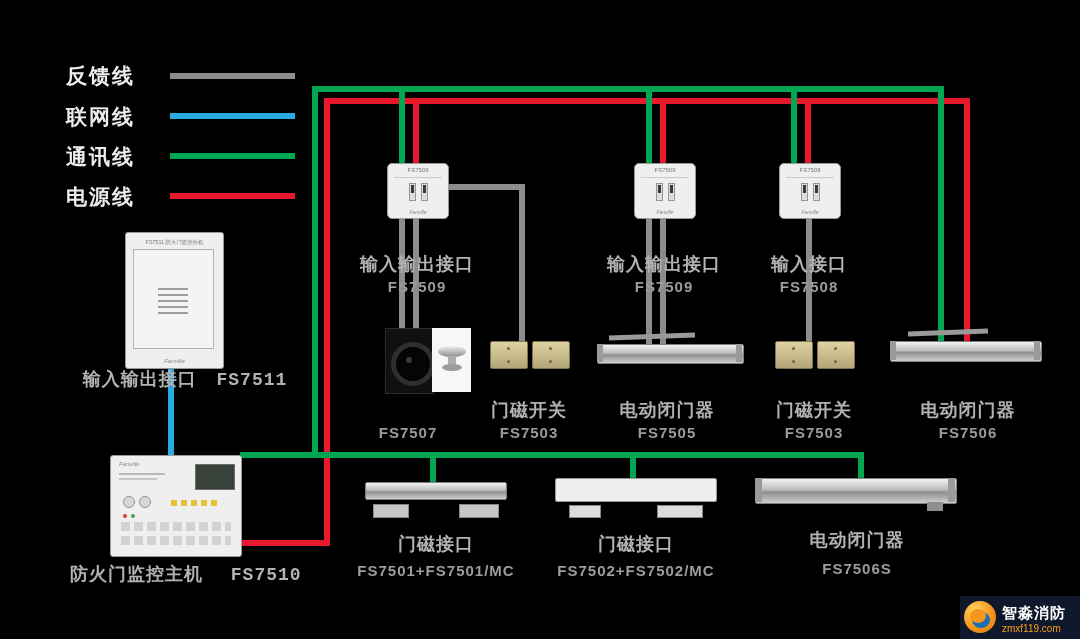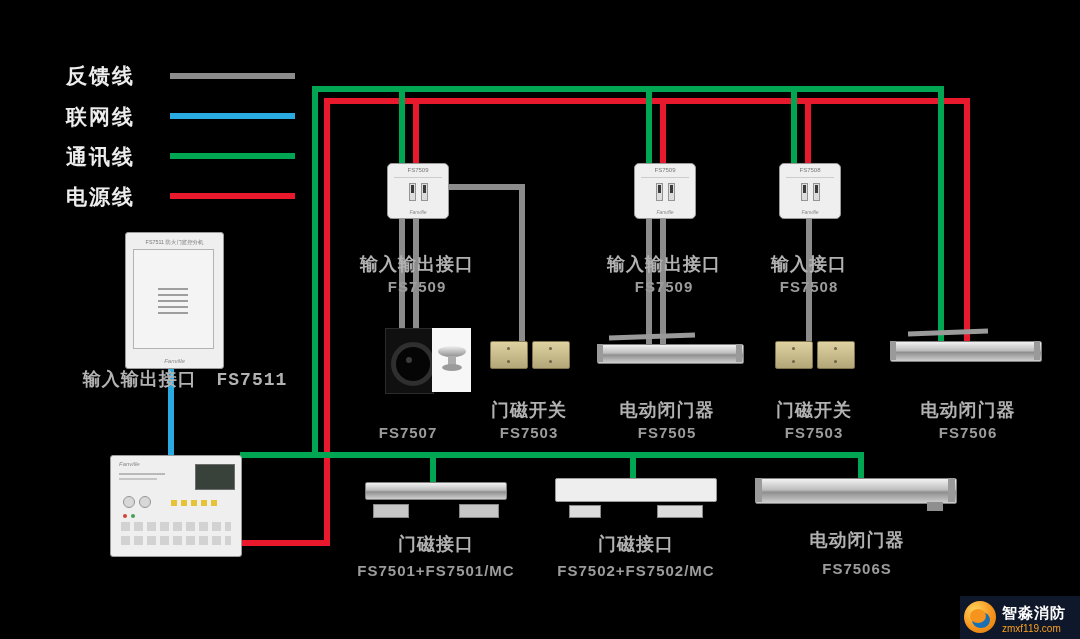--- a/index.html
+++ b/index.html
@@ -89,20 +89,24 @@
     <div style="position:absolute;left:8px;top:22px;width:38px;height:2px;background:#c6c6c6"></div>
     <div style="position:absolute;left:84px;top:8px;width:38px;height:24px;background:#39423a;border:1px solid #6d6d6d"></div>
     <div style="position:absolute;left:12px;top:40px;width:10px;height:10px;border-radius:50%;background:#d8d8d8;border:1px solid #949494"></div>
     <div style="position:absolute;left:28px;top:40px;width:10px;height:10px;border-radius:50%;background:#d8d8d8;border:1px solid #949494"></div>
     <div style="position:absolute;left:60px;top:44px;width:46px;height:6px;background:repeating-linear-gradient(90deg,#e6c235 0 6px,transparent 6px 10px)"></div>
     <div style="position:absolute;left:12px;top:58px;width:4px;height:4px;border-radius:50%;background:#cf4433"></div>
     <div style="position:absolute;left:20px;top:58px;width:4px;height:4px;border-radius:50%;background:#46a055"></div>
     <div style="position:absolute;left:10px;top:66px;width:110px;height:9px;background:repeating-linear-gradient(90deg,#d2d2d2 0 9px,transparent 9px 13px)"></div>
     <div style="position:absolute;left:10px;top:80px;width:110px;height:9px;background:repeating-linear-gradient(90deg,#d2d2d2 0 9px,transparent 9px 13px)"></div>
   </div>
+  <div class="cn" style="left:70px;top:562px;width:230px">
+    <span>防火门监控主机</span>
+    <span style="margin-left:16px">FS7510</span>
+  </div>
 
   <div class="panel" style="left:387px;top:163px;width:60px;height:54px;border-radius:5px">
     <div class="tiny" style="left:0;top:3px;width:100%;text-align:center">FS7509</div>
     <div style="position:absolute;left:6px;top:13px;right:6px;height:1px;background:#ccc"></div>
     <div class="slot" style="left:21px;top:19px">
         <div class="lever"></div>
       </div>
     <div class="slot" style="left:33px;top:19px">
         <div class="lever"></div>
       </div>

